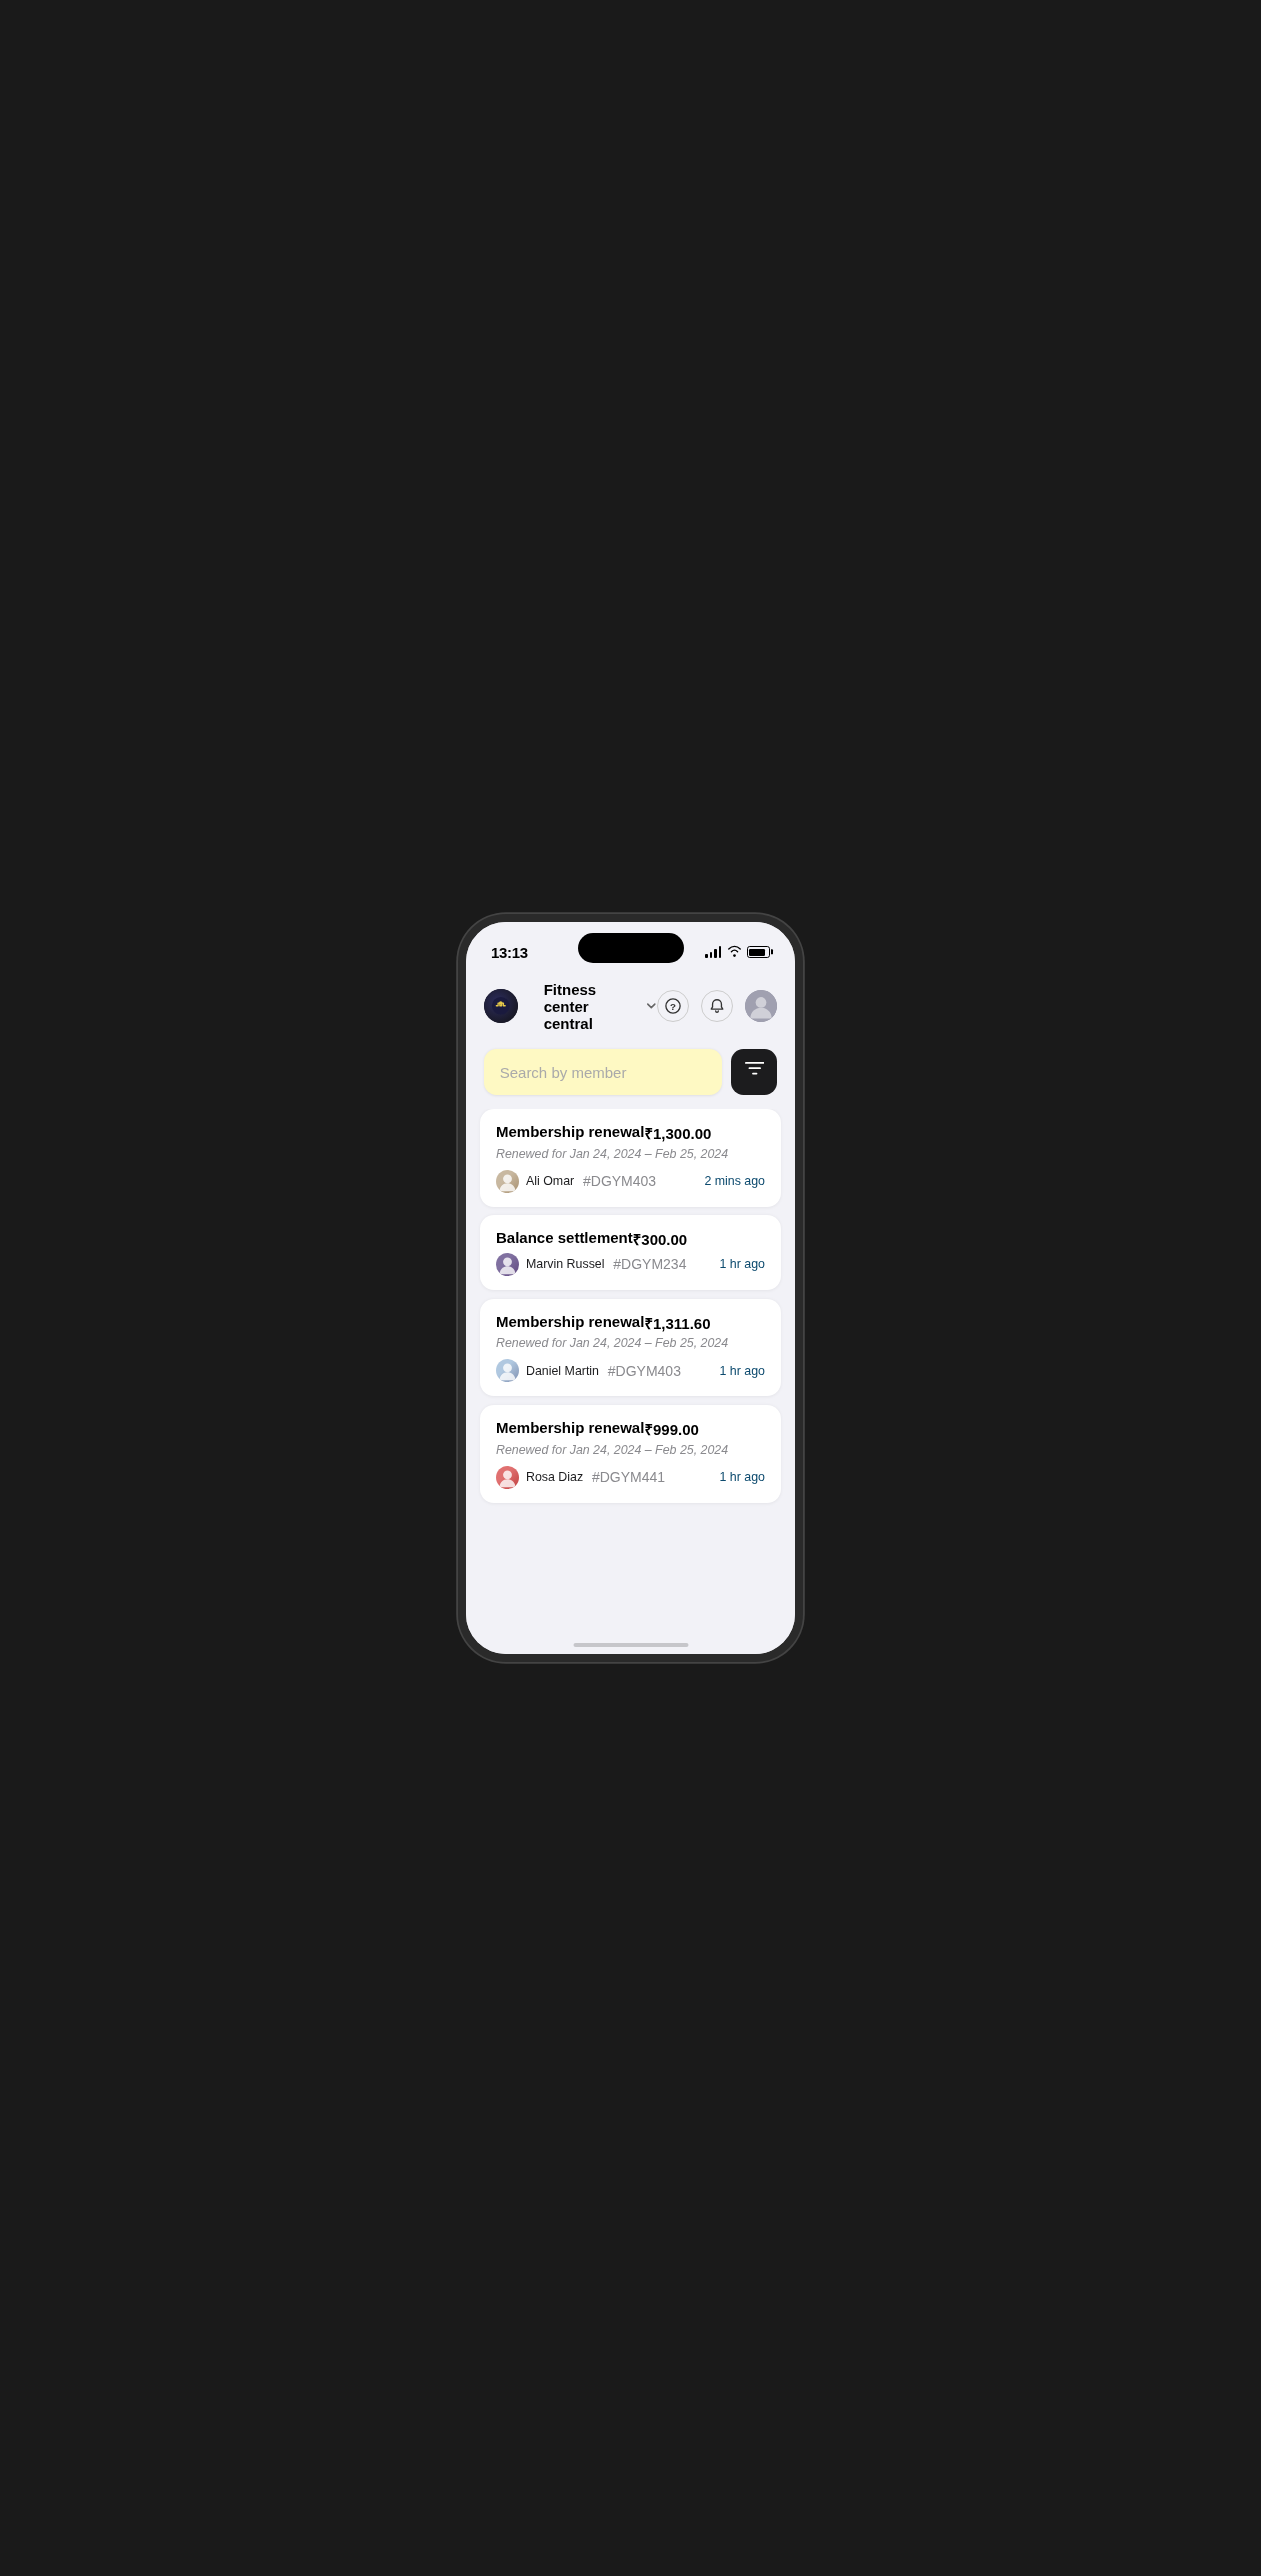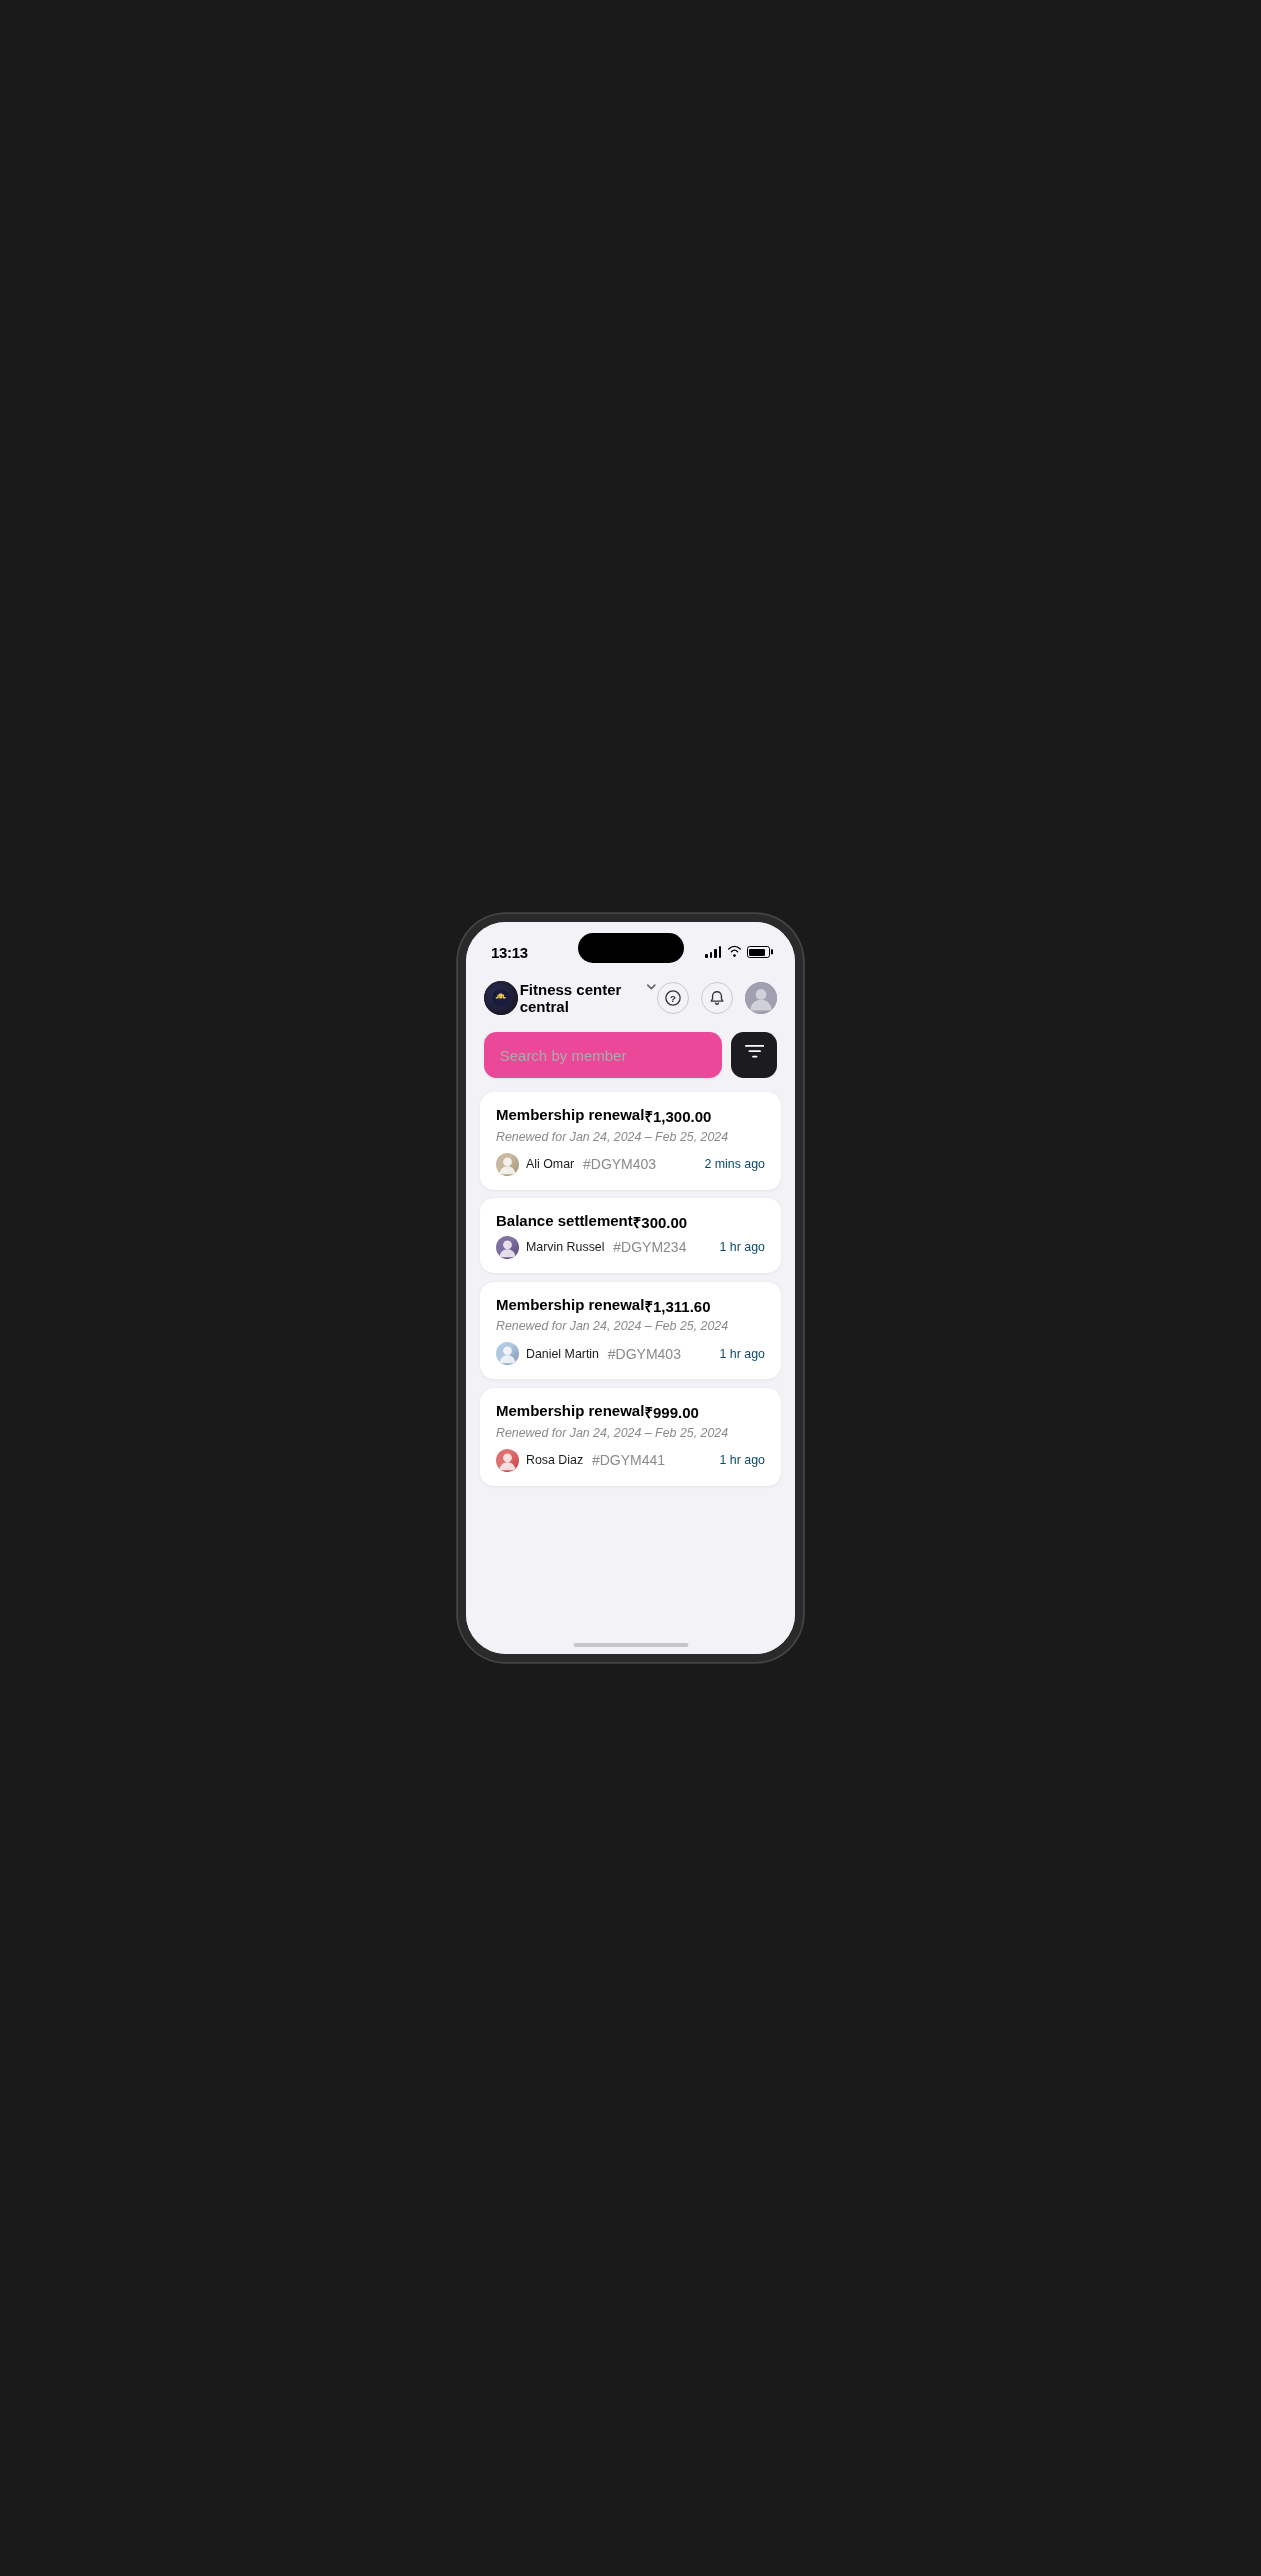--- a/index.html
+++ b/index.html
@@ -119,21 +119,22 @@
     .header {
       display: flex;
       align-items: center;
       justify-content: space-between;
       padding: 10.6px 17.7px;
       background: #f2f2f7;
     }
 
     .header-left {
       display: flex;
-      gap: 2px;
+      align-items: center;
+      gap: 26px;
     }
 
     .gym-logo {
       width: 34px;
       height: 34px;
       border-radius: 50%;
       background: #1a1a2e;
       display: flex;
       align-items: center;
       justify-content: center;
@@ -215,21 +216,21 @@
     }
 
     .search-input-wrapper {
       flex: 1;
       position: relative;
     }
 
     .search-input {
       width: 100%;
       height: 46px;
-      background: #ec4899;
+      background: #fef9c3;
       border: none;
       border-radius: 12.4px;
       padding: 0 16px;
       font-size: 15px;
       color: #000;
       outline: none;
       box-shadow: 0 0.9px 2.7px rgba(0,0,0,0.08);
     }
 
     .search-input::placeholder {

